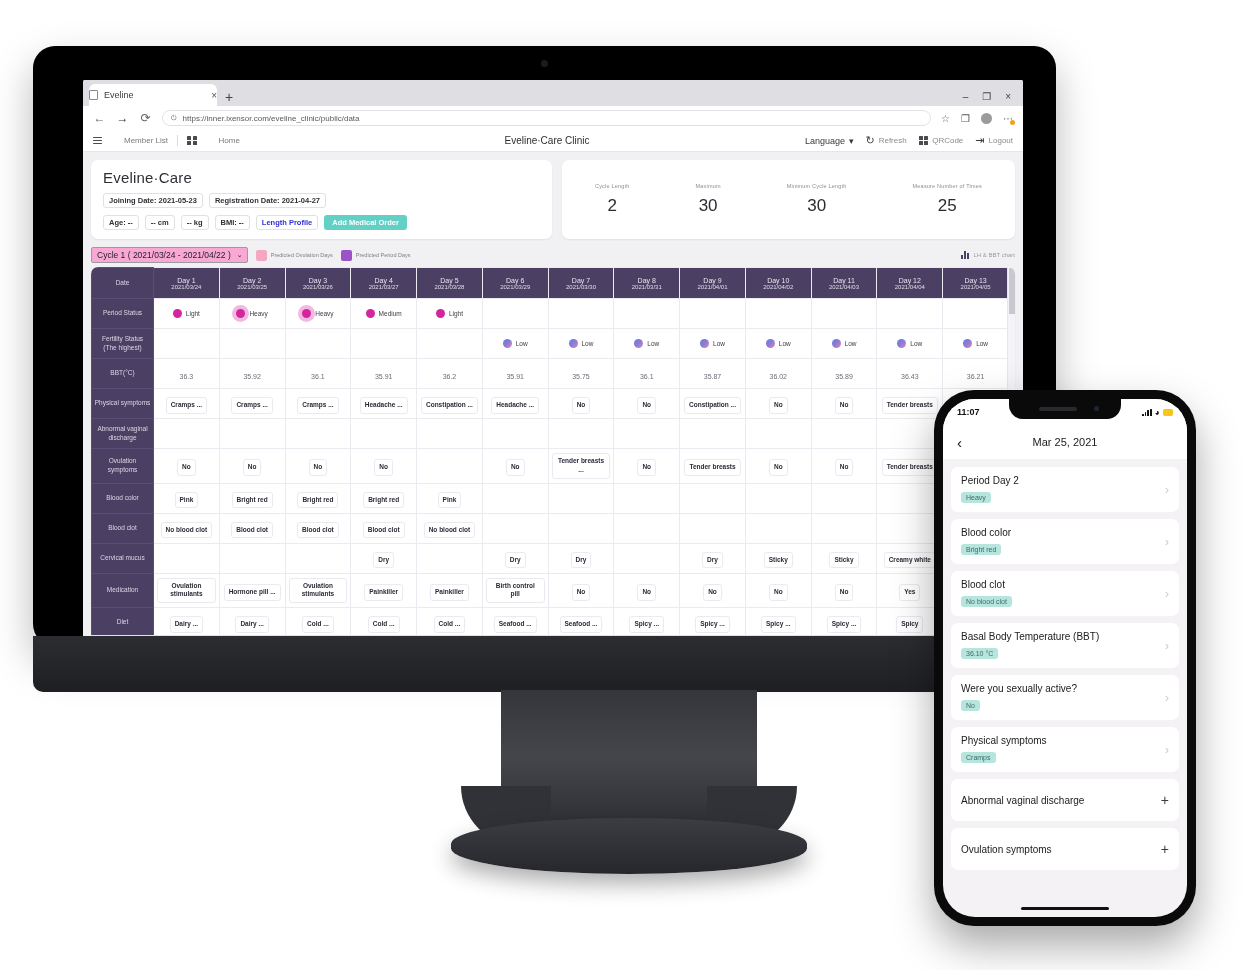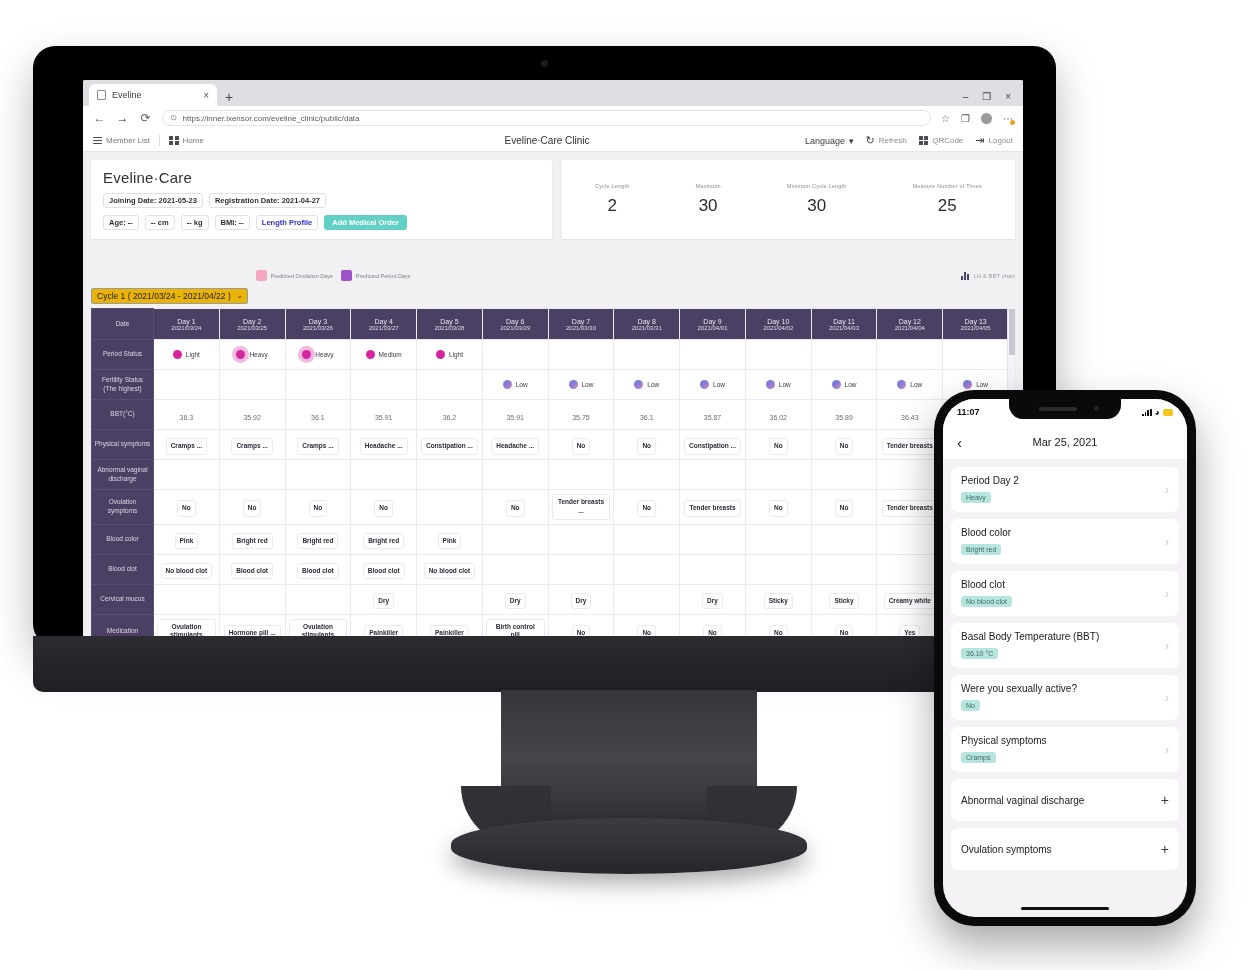--- a/index.html
+++ b/index.html
@@ -41,21 +41,21 @@
   #stand-flare-l, #stand-flare-r {
     position: absolute; top: 786px; width: 90px; height: 60px; background: #313237;
   }
   #stand-flare-l { left: 50%; margin-left: -168px; border-radius: 0 0 0 70px; }
   #stand-flare-r { left: 50%; margin-left: 78px; border-radius: 0 0 70px 0; }
 
   
   .tabstrip { height: 26px; background: #dfdfe3; display: flex; align-items: flex-end; padding-left: 6px; }
   .tab {
     display: flex; align-items: center; gap: 6px; height: 22px; width: 128px;
-    background: #fff; border-radius: 6px 6px 0 0; padding: 0 8px; font-size: 9px; color: #3c3c3c;
+    background: #fff; border-radius: 6px 6px 0 0; padding: 0 0; font-size: 9px; color: #3c3c3c;
   }
   .tab .favicon { width: 9px; height: 10px; border: 1px solid #8a8a8a; border-radius: 1px; }
   .tab .tab-title { flex: 1; white-space: nowrap; overflow: hidden; }
   .tab .tab-close { font-size: 10px; color: #555; }
   .newtab { font-size: 14px; color: #444; margin-left: 8px; margin-bottom: 2px; line-height: 1; }
   .winbtns { margin-left: auto; display: flex; gap: 14px; font-size: 10px; color: #444; padding: 0 12px 4px 0; }
 
   .urlbar { height: 24px; background: #fff; display: flex; align-items: center; gap: 10px; padding: 0 10px; }
   .navicon { font-size: 12px; color: #666; width: 13px; text-align: center; }
   .navicon.fwd { color: #2b2b2b; }
@@ -68,52 +68,52 @@
   .omni-right span { font-size: 10px; color: #5a5a5a; }
   .avatar-chip { width: 11px; height: 11px; border-radius: 50%; background: #9b9b9e; }
   .dots-chip { position: relative; font-size: 9px; }
   .dots-chip::after { content:''; position:absolute; right:-2px; bottom:-1px; width:5px;height:5px;border-radius:50%;background:#f0a020;}
 
   
   .apphead {
     height: 22px; background: #fff; border-bottom: 1px solid #e6e6ea;
     display: flex; align-items: center; padding: 0 10px; font-size: 8px; color: #7a7a80;
   }
-  .apphead .navitem { display: flex; align-items: flex-end; gap: 4px; }
+  .apphead .navitem { display: flex; align-items: flex-end; gap: 22px; }
   .bars { display: inline-block; width: 9px; }
   .bars i { display: block; height: 1.5px; background: #4a4a50; margin: 1.3px 0; border-radius: 1px; }
   .grid4 { display: grid; grid-template-columns: 4px 4px; grid-template-rows: 4px 4px; gap: 1.5px; }
   .grid4 i { background: #4a4a50; border-radius: .5px; }
   .divider-v { width: 1px; height: 11px; background: #dadade; margin: 0 9px; }
   .apptitle { position: absolute; left: 0; right: 12px; text-align: center; font-size: 10px; color: #2e2e33; pointer-events: none; }
   .apphead-right { margin-left: auto; display: flex; align-items: center; gap: 12px; position: relative; z-index: 2; }
   .apphead-right .hitem { display: flex; align-items: center; gap: 4px; font-size: 8px; color: #8b8b91; }
   .apphead-right .lang { color: #3a3a40; font-size: 9px; }
 
   
   .page { padding: 8px; background: #f1f1f4; height: calc(100% - 72px); }
   .toprow { display: flex; gap: 10px; }
-  .card { background: #fff; border-radius: 1px; box-shadow: 0 1px 2px rgba(0,0,0,.07); }
+  .card { background: #fff; border-radius: 7px; box-shadow: 0 1px 2px rgba(0,0,0,.07); }
   .profile { flex: 0 0 461px; padding: 9px 12px; }
   .profile h1 { font-size: 15px; font-weight: normal; color: #2f2f35; letter-spacing: .2px; }
   .chiprow { display: flex; align-items: center; gap: 6px; margin-top: 7px; }
   .chip { border: 1px solid #e0e0e5; border-radius: 3px; padding: 2px 5px; font-size: 7.5px; font-weight: bold; color: #2f2f35; white-space: nowrap; }
   .link-chip { color: #2f2fd6; font-weight: bold; font-size: 7.5px; padding: 2px 5px; border: 1px solid #e0e0e5; border-radius: 3px; }
   .btn-teal { background: #62d0c4; color: #fff; font-weight: bold; font-size: 7.5px; padding: 3px 8px; border-radius: 3px; border: none; }
 
   .stats { flex: 1; display: flex; align-items: center; justify-content: space-around; padding: 10px 0; }
   .stat { text-align: center; }
   .stat .lbl { font-size: 5.5px; color: #8e8e96; letter-spacing: .2px; }
   .stat .val { font-size: 17px; color: #2b2b31; margin-top: 7px; }
 
   
   .cyclebar { display: flex; align-items: center; gap: 8px; margin-top: 8px; }
   .select {
-    border: 1px solid #9a9aa2; background: #eab308; font-size: 8.5px; color: #1d1d22;
-    padding: 2px 16px 2px 5px; border-radius: 2px; position: relative; margin-top: 41px;
+    border: 1px solid #9a9aa2; background: #f9a8d4; font-size: 8.5px; color: #1d1d22;
+    padding: 2px 16px 2px 5px; border-radius: 2px; position: relative;
   }
   .select .caret { position: absolute; right: 4px; top: 50%; transform: translateY(-50%); font-size: 7px; }
   .legend { display: flex; align-items: center; gap: 4px; font-size: 5.5px; color: #7d7d85; }
   .sw { width: 11px; height: 11px; border-radius: 2px; }
   .chartlink { margin-left: auto; display: flex; align-items: center; gap: 4px; font-size: 6px; color: #9b9ba2; }
   .barico { display: flex; align-items: flex-end; gap: 1px; height: 8px; }
   .barico i { width: 2px; background: #4b3f63; }
 
   
   .tablewrap { margin-top: 4px; background: #fff; position: relative; overflow: hidden; height: 377px; }

